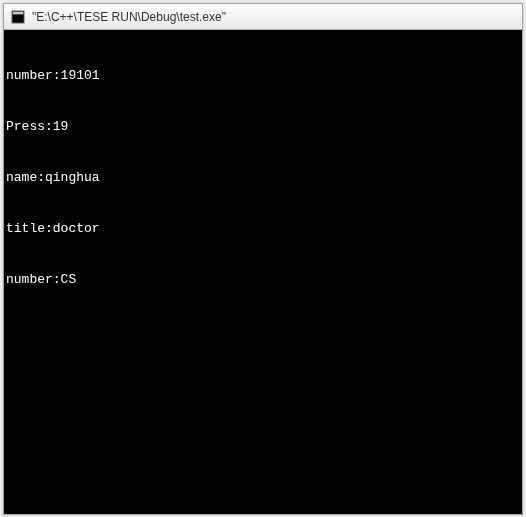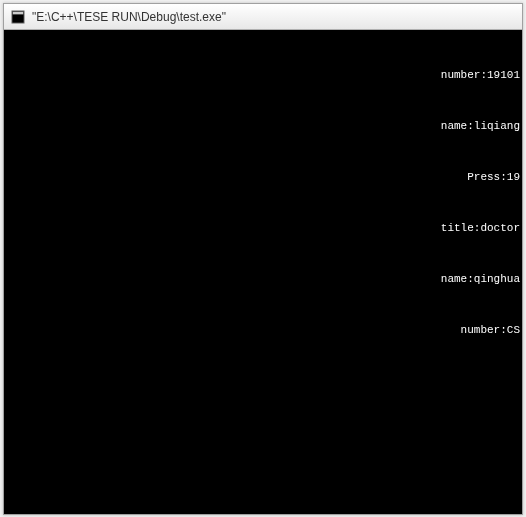--- a/index.html
+++ b/index.html
@@ -48,46 +48,44 @@
       height: 14px;
     }
     .titlebar-text {
       white-space: nowrap;
       overflow: hidden;
     }
     .console {
       background: #000;
       color: #fff;
       font-family: "SimSun", "NSimSun", "Courier New", monospace;
-      font-size: 11px;
+      font-size: 13px;
       line-height: 17px;
       padding: 3px 2px;
       height: calc(100% - 26px);
       white-space: pre;
       overflow: hidden;
-      text-align: right;
     }
     .console-line {
       display: block;
     }
   </style>
 </head>
 <body>
 
 <div class="window">
   <div class="titlebar">
     <span class="titlebar-icon">
       <svg viewBox="0 0 16 16">
         <rect x="1" y="1" width="14" height="14" fill="#000" stroke="#888" stroke-width="1"></rect>
         <rect x="2" y="2" width="12" height="3" fill="#ccc"></rect>
       </svg>
     </span>
     <span class="titlebar-text">"E:\C++\TESE RUN\Debug\test.exe"</span>
   </div>
   <div class="console">
     <span class="console-line">number:19101</span>
-    <span class="console-line">name:liqiang</span>
     <span class="console-line">Press:19</span>
+    <span class="console-line">name:qinghua</span>
     <span class="console-line">title:doctor</span>
-    <span class="console-line">name:qinghua</span>
     <span class="console-line">number:CS</span>
   </div>
 </div>
 
 </body></html>

